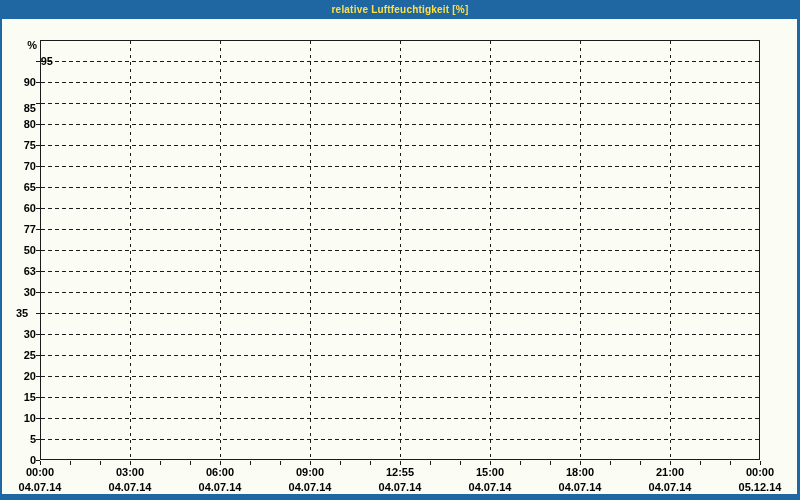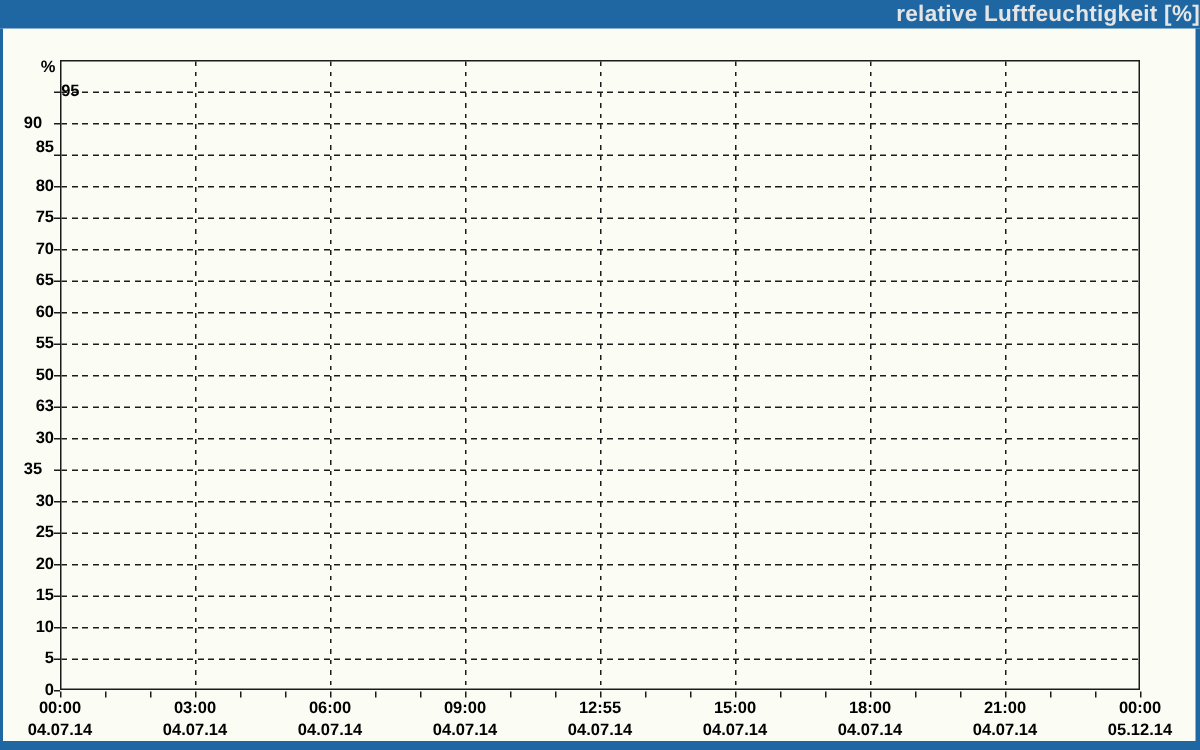--- a/index.html
+++ b/index.html
@@ -11,23 +11,23 @@
   .screen {
     position: relative;
     width: 800px; height: 500px;
     background: #FBFCF4;
     overflow: hidden;
   }
   .titlebar {
     position: absolute; left: 0; top: 0;
     width: 800px; height: 19px;
     background: #1E67A3;
-    color: #e5e5e5;
-    font-size: 15px; font-weight: bold;
-    text-align: right; line-height: 19px;
+    color: #fde047;
+    font-size: 10px; font-weight: bold;
+    text-align: center; line-height: 19px;
     letter-spacing: 0.2px;
   }
   .frame-left  { position: absolute; left: 0; top: 19px; width: 2px; height: 481px; background: #1E67A3; }
   .frame-right { position: absolute; right: 0; top: 19px; width: 3px; height: 481px; background: #1E67A3; }
   .frame-bottom{ position: absolute; left: 0; bottom: 0; width: 800px; height: 6px; background: #1E67A3; }
   .plot-frame {
     position: absolute; left: 40px; top: 40px;
     width: 720px; height: 420px;
     border: 1px solid #1B1B1B;
     box-sizing: border-box;
@@ -98,42 +98,42 @@
       <div class="ytick" style="left: 36px; top: 292px;"></div>
       <div class="ylabel" style="left: 8px; top: 286px;">30</div>
       <div class="hgrid" style="left: 41px; top: 271px; width: 718px;"></div>
       <div class="ytick" style="left: 36px; top: 271px;"></div>
       <div class="ylabel" style="left: 8px; top: 265px;">63</div>
       <div class="hgrid" style="left: 41px; top: 250px; width: 718px;"></div>
       <div class="ytick" style="left: 36px; top: 250px;"></div>
       <div class="ylabel" style="left: 8px; top: 244px;">50</div>
       <div class="hgrid" style="left: 41px; top: 229px; width: 718px;"></div>
       <div class="ytick" style="left: 36px; top: 229px;"></div>
-      <div class="ylabel" style="left: 8px; top: 223px;">55</div>
+      <div class="ylabel" style="left: 8px; top: 223px;">77</div>
       <div class="hgrid" style="left: 41px; top: 208px; width: 718px;"></div>
       <div class="ytick" style="left: 36px; top: 208px;"></div>
       <div class="ylabel" style="left: 8px; top: 202px;">60</div>
       <div class="hgrid" style="left: 41px; top: 187px; width: 718px;"></div>
       <div class="ytick" style="left: 36px; top: 187px;"></div>
       <div class="ylabel" style="left: 8px; top: 181px;">65</div>
       <div class="hgrid" style="left: 41px; top: 166px; width: 718px;"></div>
       <div class="ytick" style="left: 36px; top: 166px;"></div>
       <div class="ylabel" style="left: 8px; top: 160px;">70</div>
       <div class="hgrid" style="left: 41px; top: 145px; width: 718px;"></div>
       <div class="ytick" style="left: 36px; top: 145px;"></div>
       <div class="ylabel" style="left: 8px; top: 139px;">75</div>
       <div class="hgrid" style="left: 41px; top: 124px; width: 718px;"></div>
       <div class="ytick" style="left: 36px; top: 124px;"></div>
       <div class="ylabel" style="left: 8px; top: 118px;">80</div>
       <div class="hgrid" style="left: 41px; top: 103px; width: 718px;"></div>
       <div class="ytick" style="left: 36px; top: 103px;"></div>
-      <div class="ylabel" style="left: 8px; top: 92px;">85</div>
+      <div class="ylabel" style="left: 8px; top: 102px;">85</div>
       <div class="hgrid" style="left: 41px; top: 82px; width: 718px;"></div>
       <div class="ytick" style="left: 36px; top: 82px;"></div>
-      <div class="ylabel" style="left: 8px; top: 76px; text-align: center;">90</div>
+      <div class="ylabel" style="left: 8px; top: 76px;">90</div>
       <div class="hgrid" style="left: 41px; top: 61px; width: 718px;"></div>
       <div class="ytick" style="left: 36px; top: 61px;"></div>
       <div class="ylabel" style="left: 25px; top: 55px;">95</div>
       <div class="ylabel" style="left: 9px; top: 39px;">%</div>
       <div class="xtick" style="left: 40px; top: 461px;"></div>
       <div class="xtick" style="left: 70px; top: 461px;"></div>
       <div class="xtick" style="left: 100px; top: 461px;"></div>
       <div class="xtick" style="left: 130px; top: 461px;"></div>
       <div class="xtick" style="left: 160px; top: 461px;"></div>
       <div class="xtick" style="left: 190px; top: 461px;"></div>

